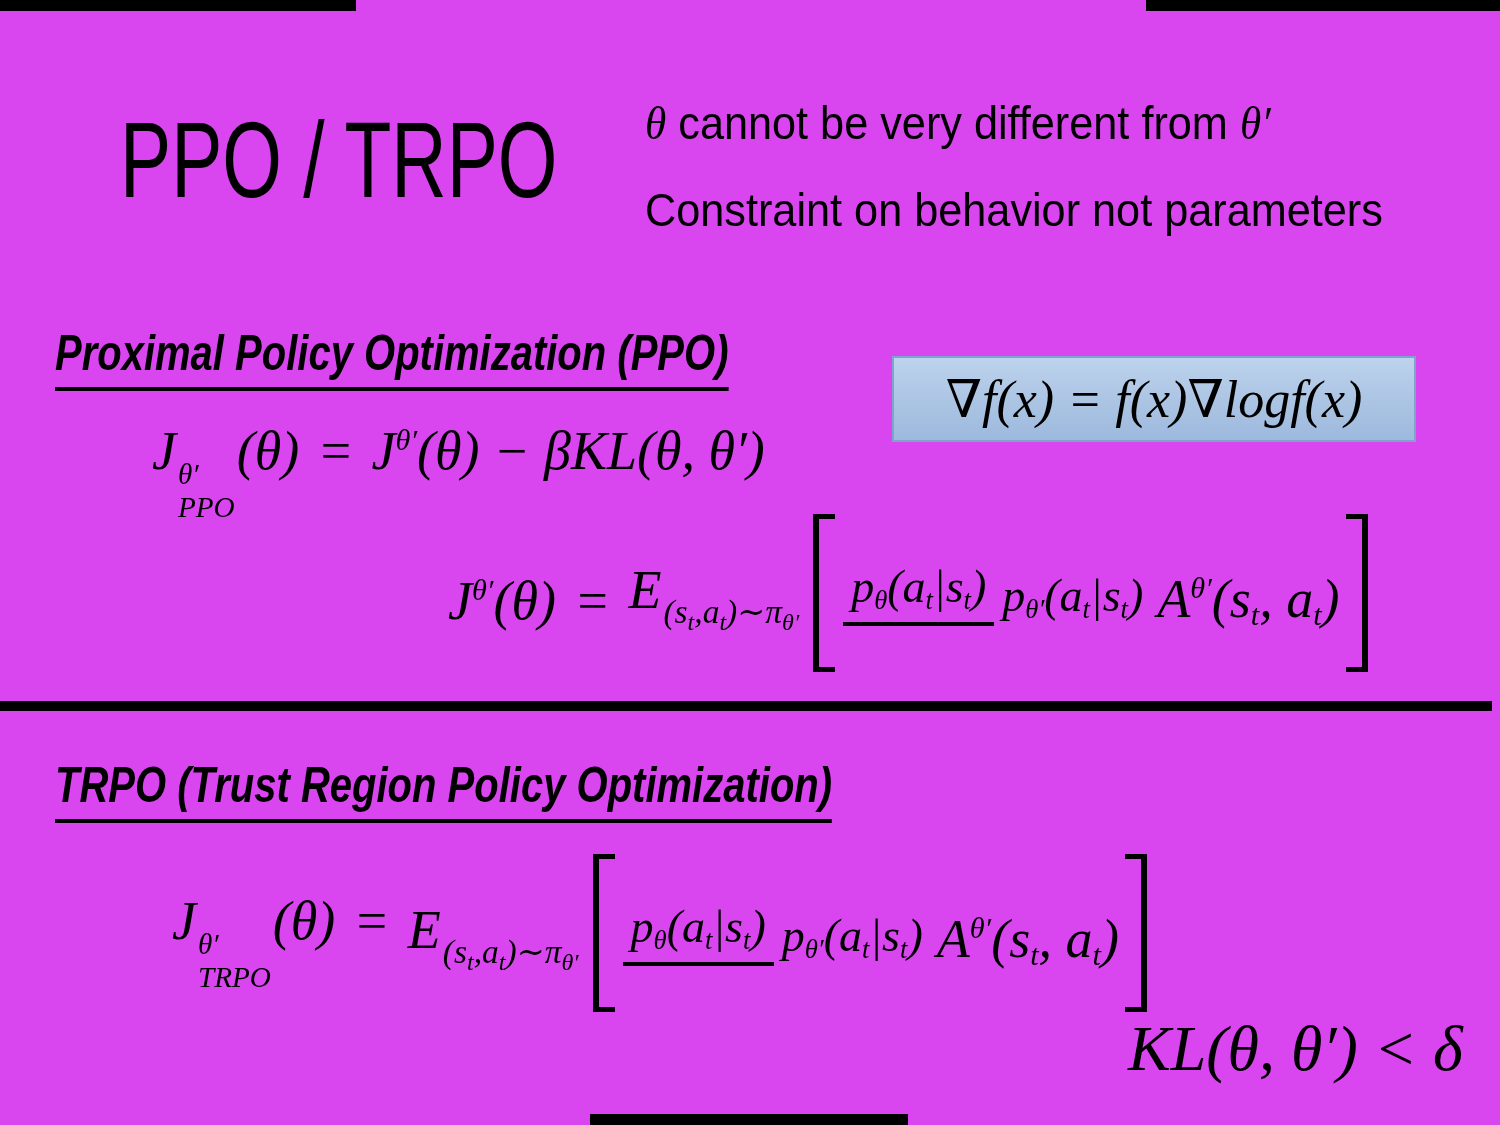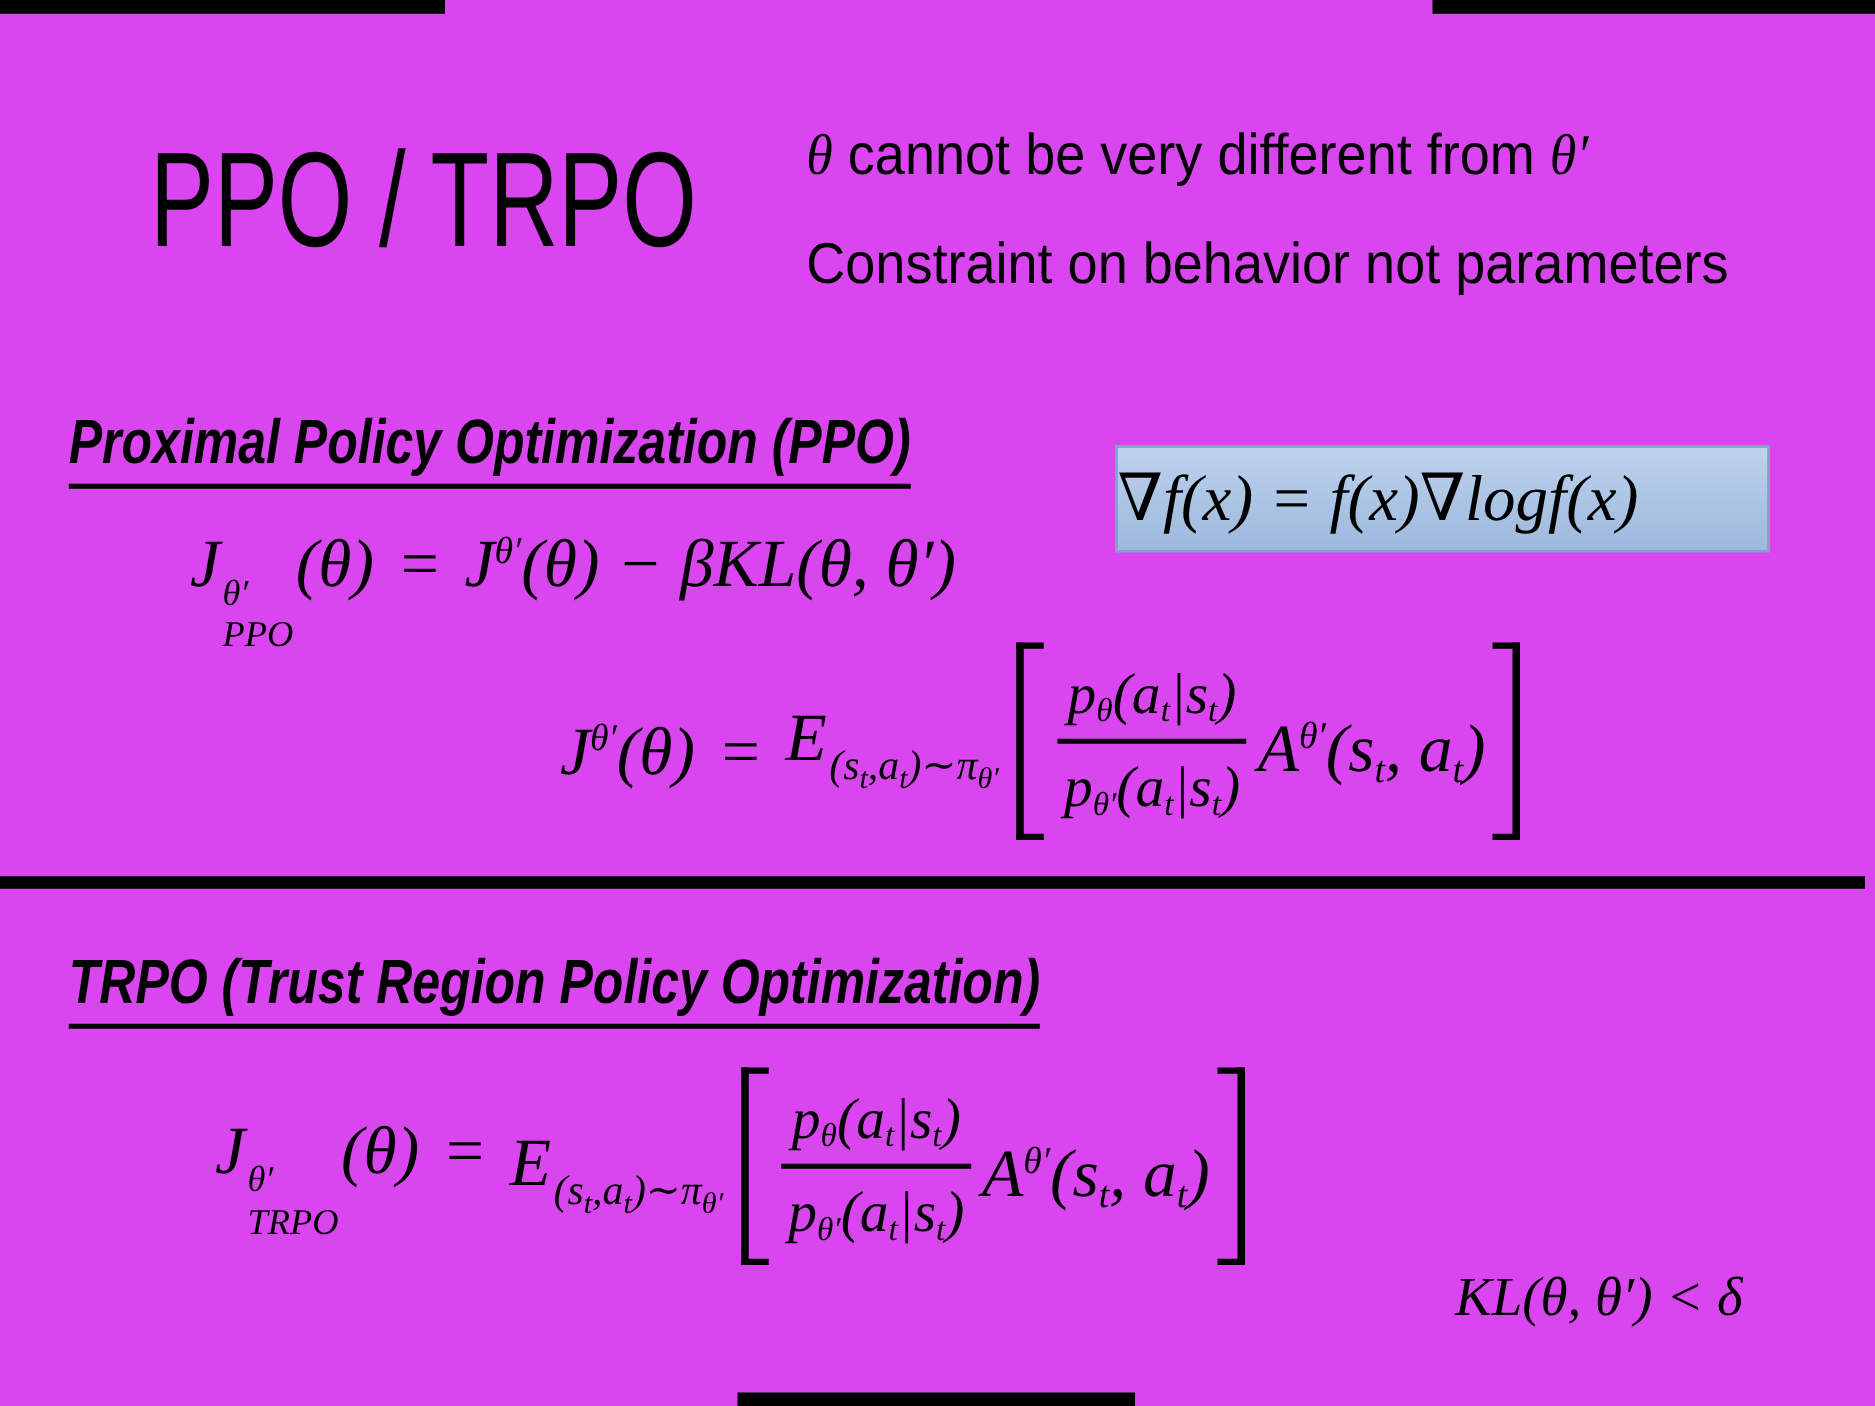--- a/index.html
+++ b/index.html
@@ -58,35 +58,35 @@
   .vs8  { position:relative; top:8px; }
   .vs10 { position:relative; top:5px; }
 
   .esub { font-size:62%; vertical-align:-0.45em; margin-left:2px; }
   .esub .d { font-size:72%; vertical-align:-0.3em; }
 
   .brk { align-self:stretch; width:16px; }
   .brk.l { border-left:6px solid #000; border-top:5px solid #000; border-bottom:5px solid #000; margin-left:14px; }
   .brk.r { border-right:6px solid #000; border-top:5px solid #000; border-bottom:5px solid #000; margin-left:6px; }
 
-  .frac { display:inline-flex; flex-direction:column; align-items:center;
+  .frac { display:inline-flex; flex-direction:row; align-items:center;
           font-size:46px; margin:0 6px 0 8px; }
   .frac .num { padding:0 8px 7px 8px; border-bottom:4px solid #000; }
   .frac .den { padding:8px 8px 0 8px; }
   .fsub { font-size:58%; vertical-align:-0.26em; }
 
   .row-ppo-obj { left:152px; top:420px; }
 
   
   .grad-box { position:absolute; left:892px; top:356px; width:520px; height:82px;
               background:linear-gradient(180deg,#bdd3ed 0%,#abc4e3 55%,#9db9de 100%);
-              border:2px solid #7ea4cd; display:flex; align-items:center; 
+              border:2px solid #7ea4cd; display:flex; align-items:center; justify-content:center;
               font-size:52px; }
 
-  .kl-constraint { position:absolute; left:1164px; top:1012px; font-size:44px; white-space:nowrap; }
+  .kl-constraint { position:absolute; left:1128px; top:1012px; font-size:64px; white-space:nowrap; }
 </style>
 </head>
 <body>
 
 <div class="slide">
 
   <div class="bar tl"></div>
   <div class="bar tr"></div>
   <div class="bar bc"></div>
 

